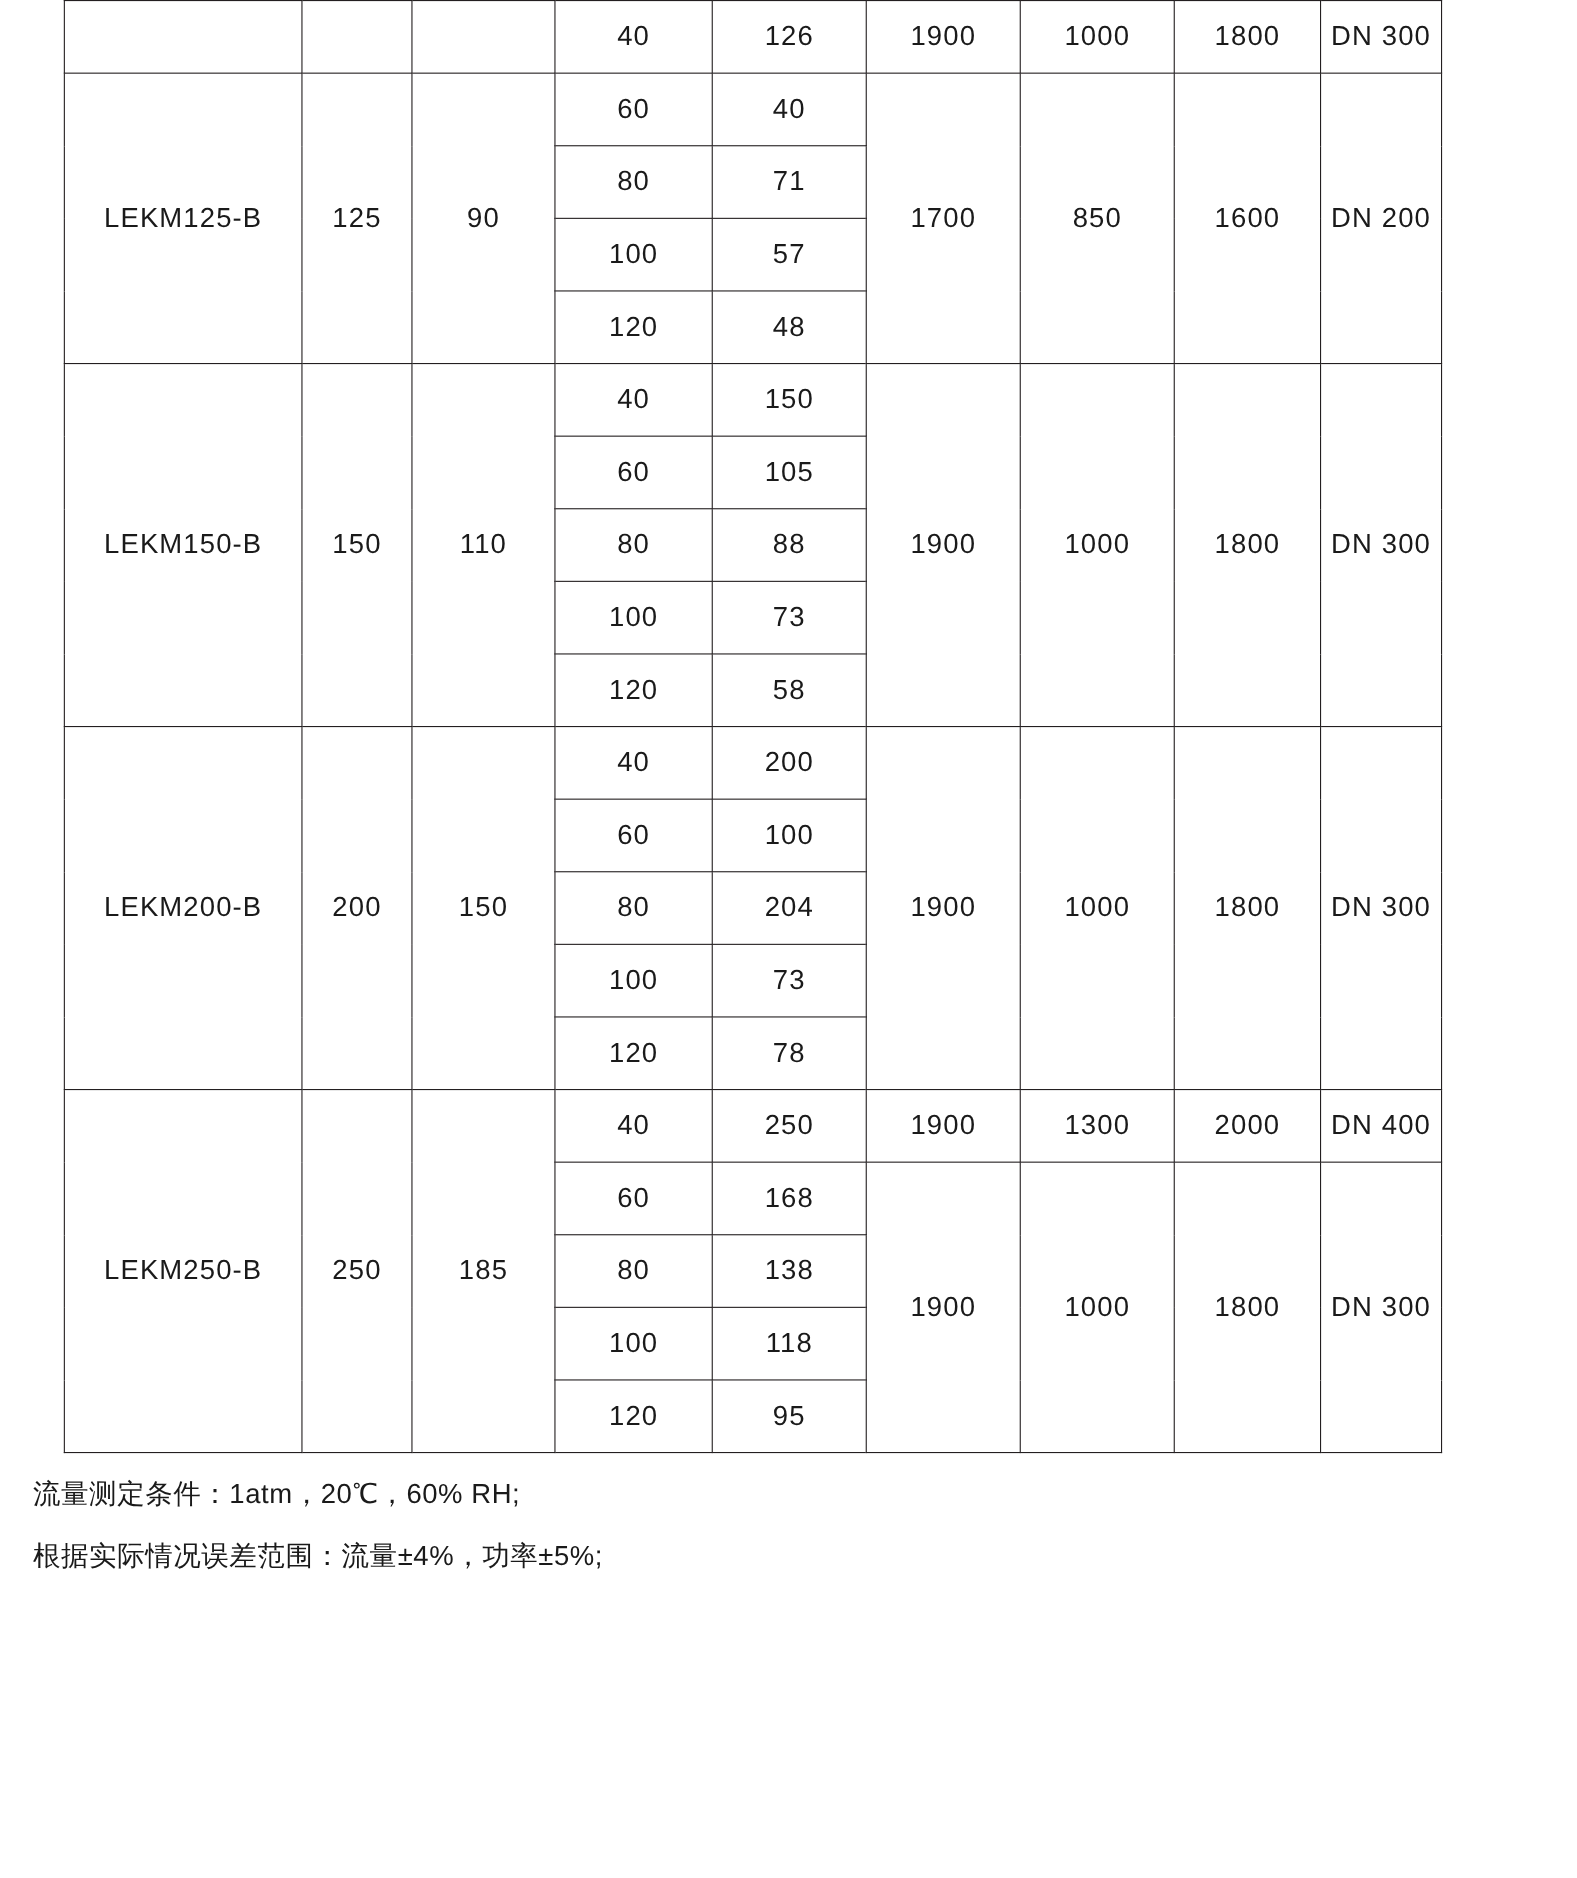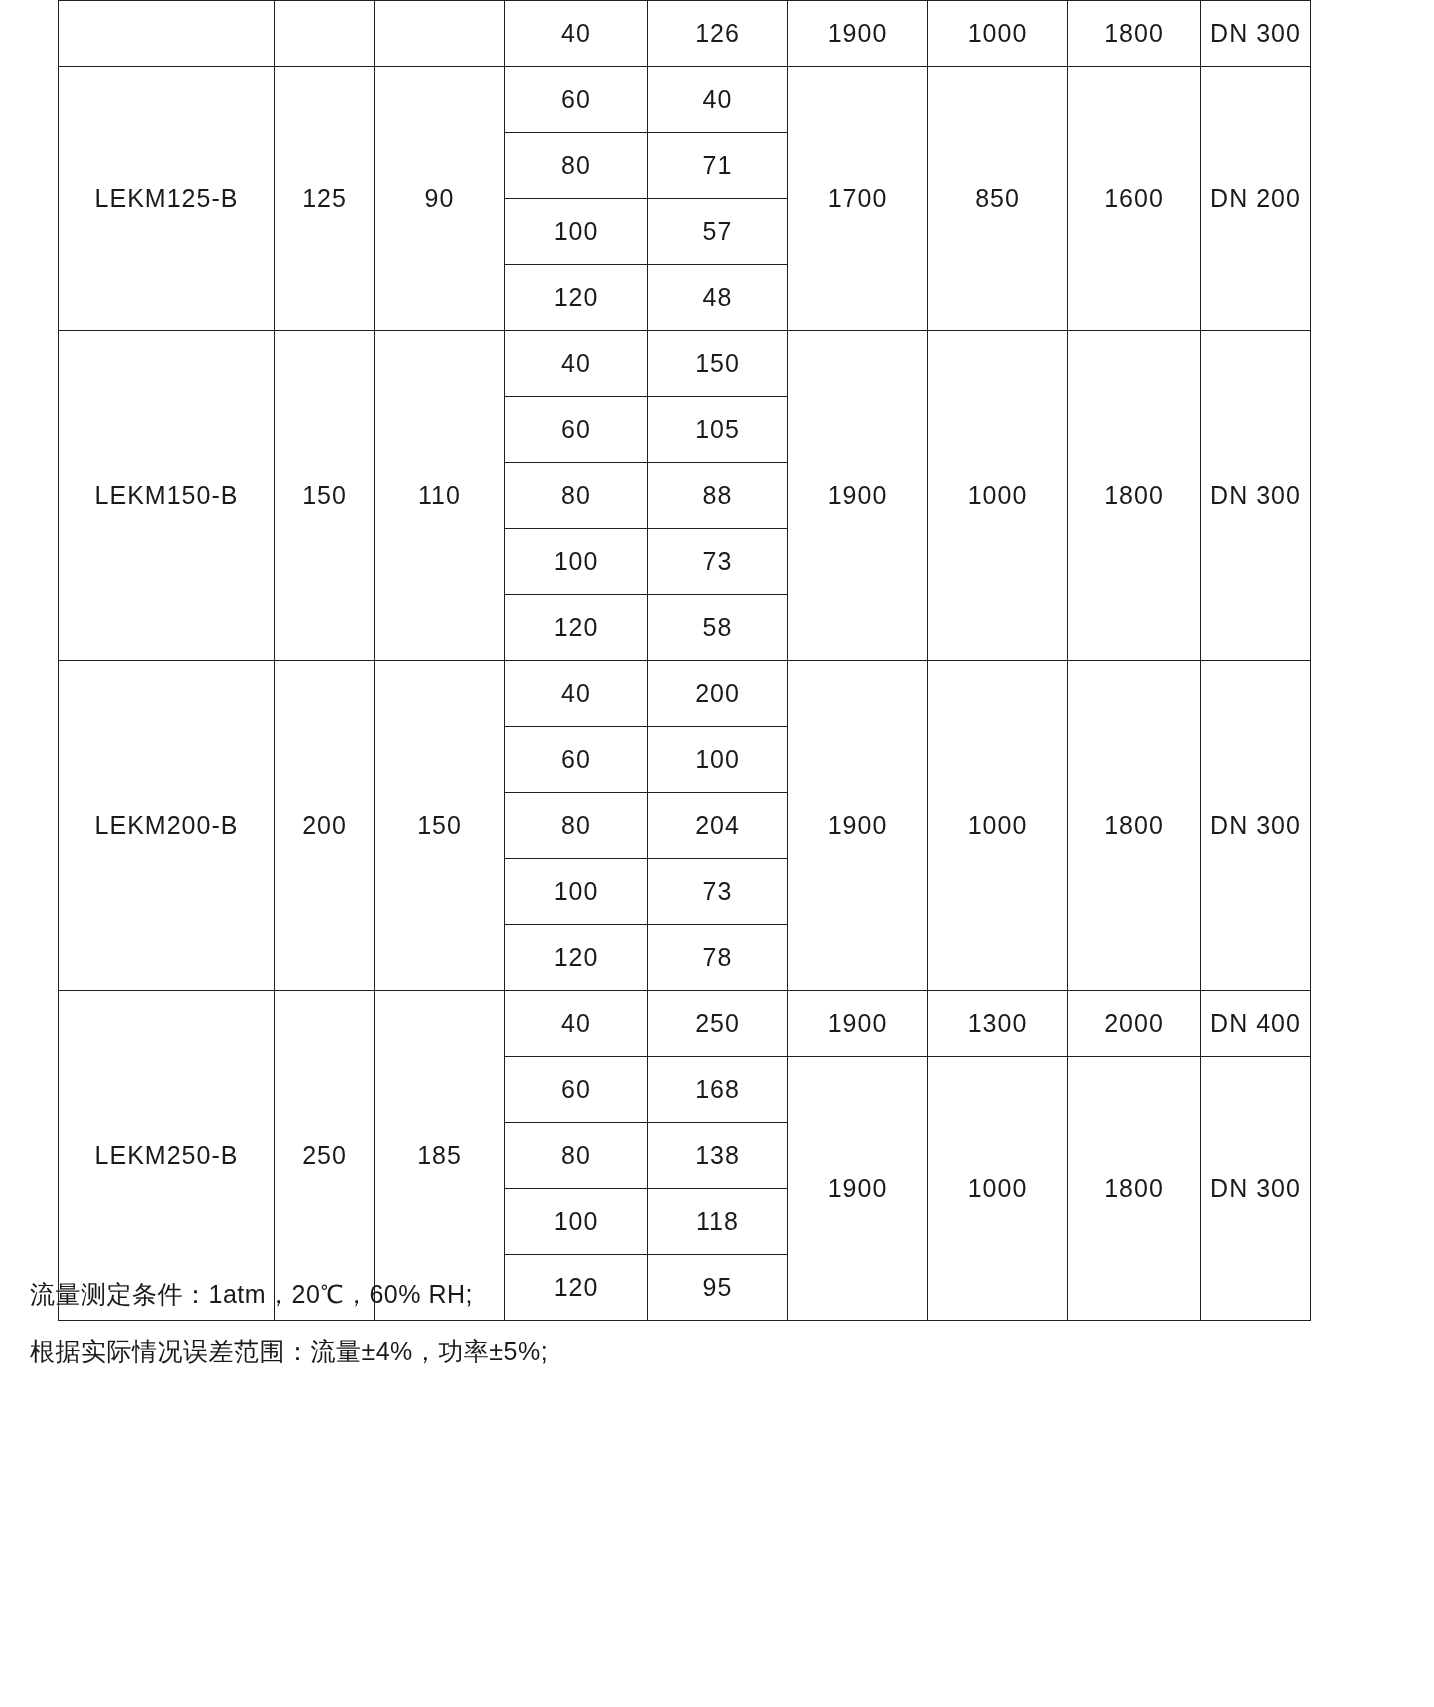--- a/index.html
+++ b/index.html
@@ -47,21 +47,21 @@
   col.c-press  { width: 143px; }
   col.c-flow   { width: 140px; }
   col.c-l      { width: 140px; }
   col.c-w      { width: 140px; }
   col.c-h      { width: 133px; }
   col.c-dn     { width: 110px; }
 
   .notes {
     position: absolute;
     left: 30px;
-    top: 1278px;
+    top: 1342px;
     width: 1300px;
   }
   .notes p {
     margin: 0 0 24px 0;
     font-size: 25px;
     line-height: 1.3;
     color: #1a1a1a;
     letter-spacing: 0.5px;
   }
 </style>

